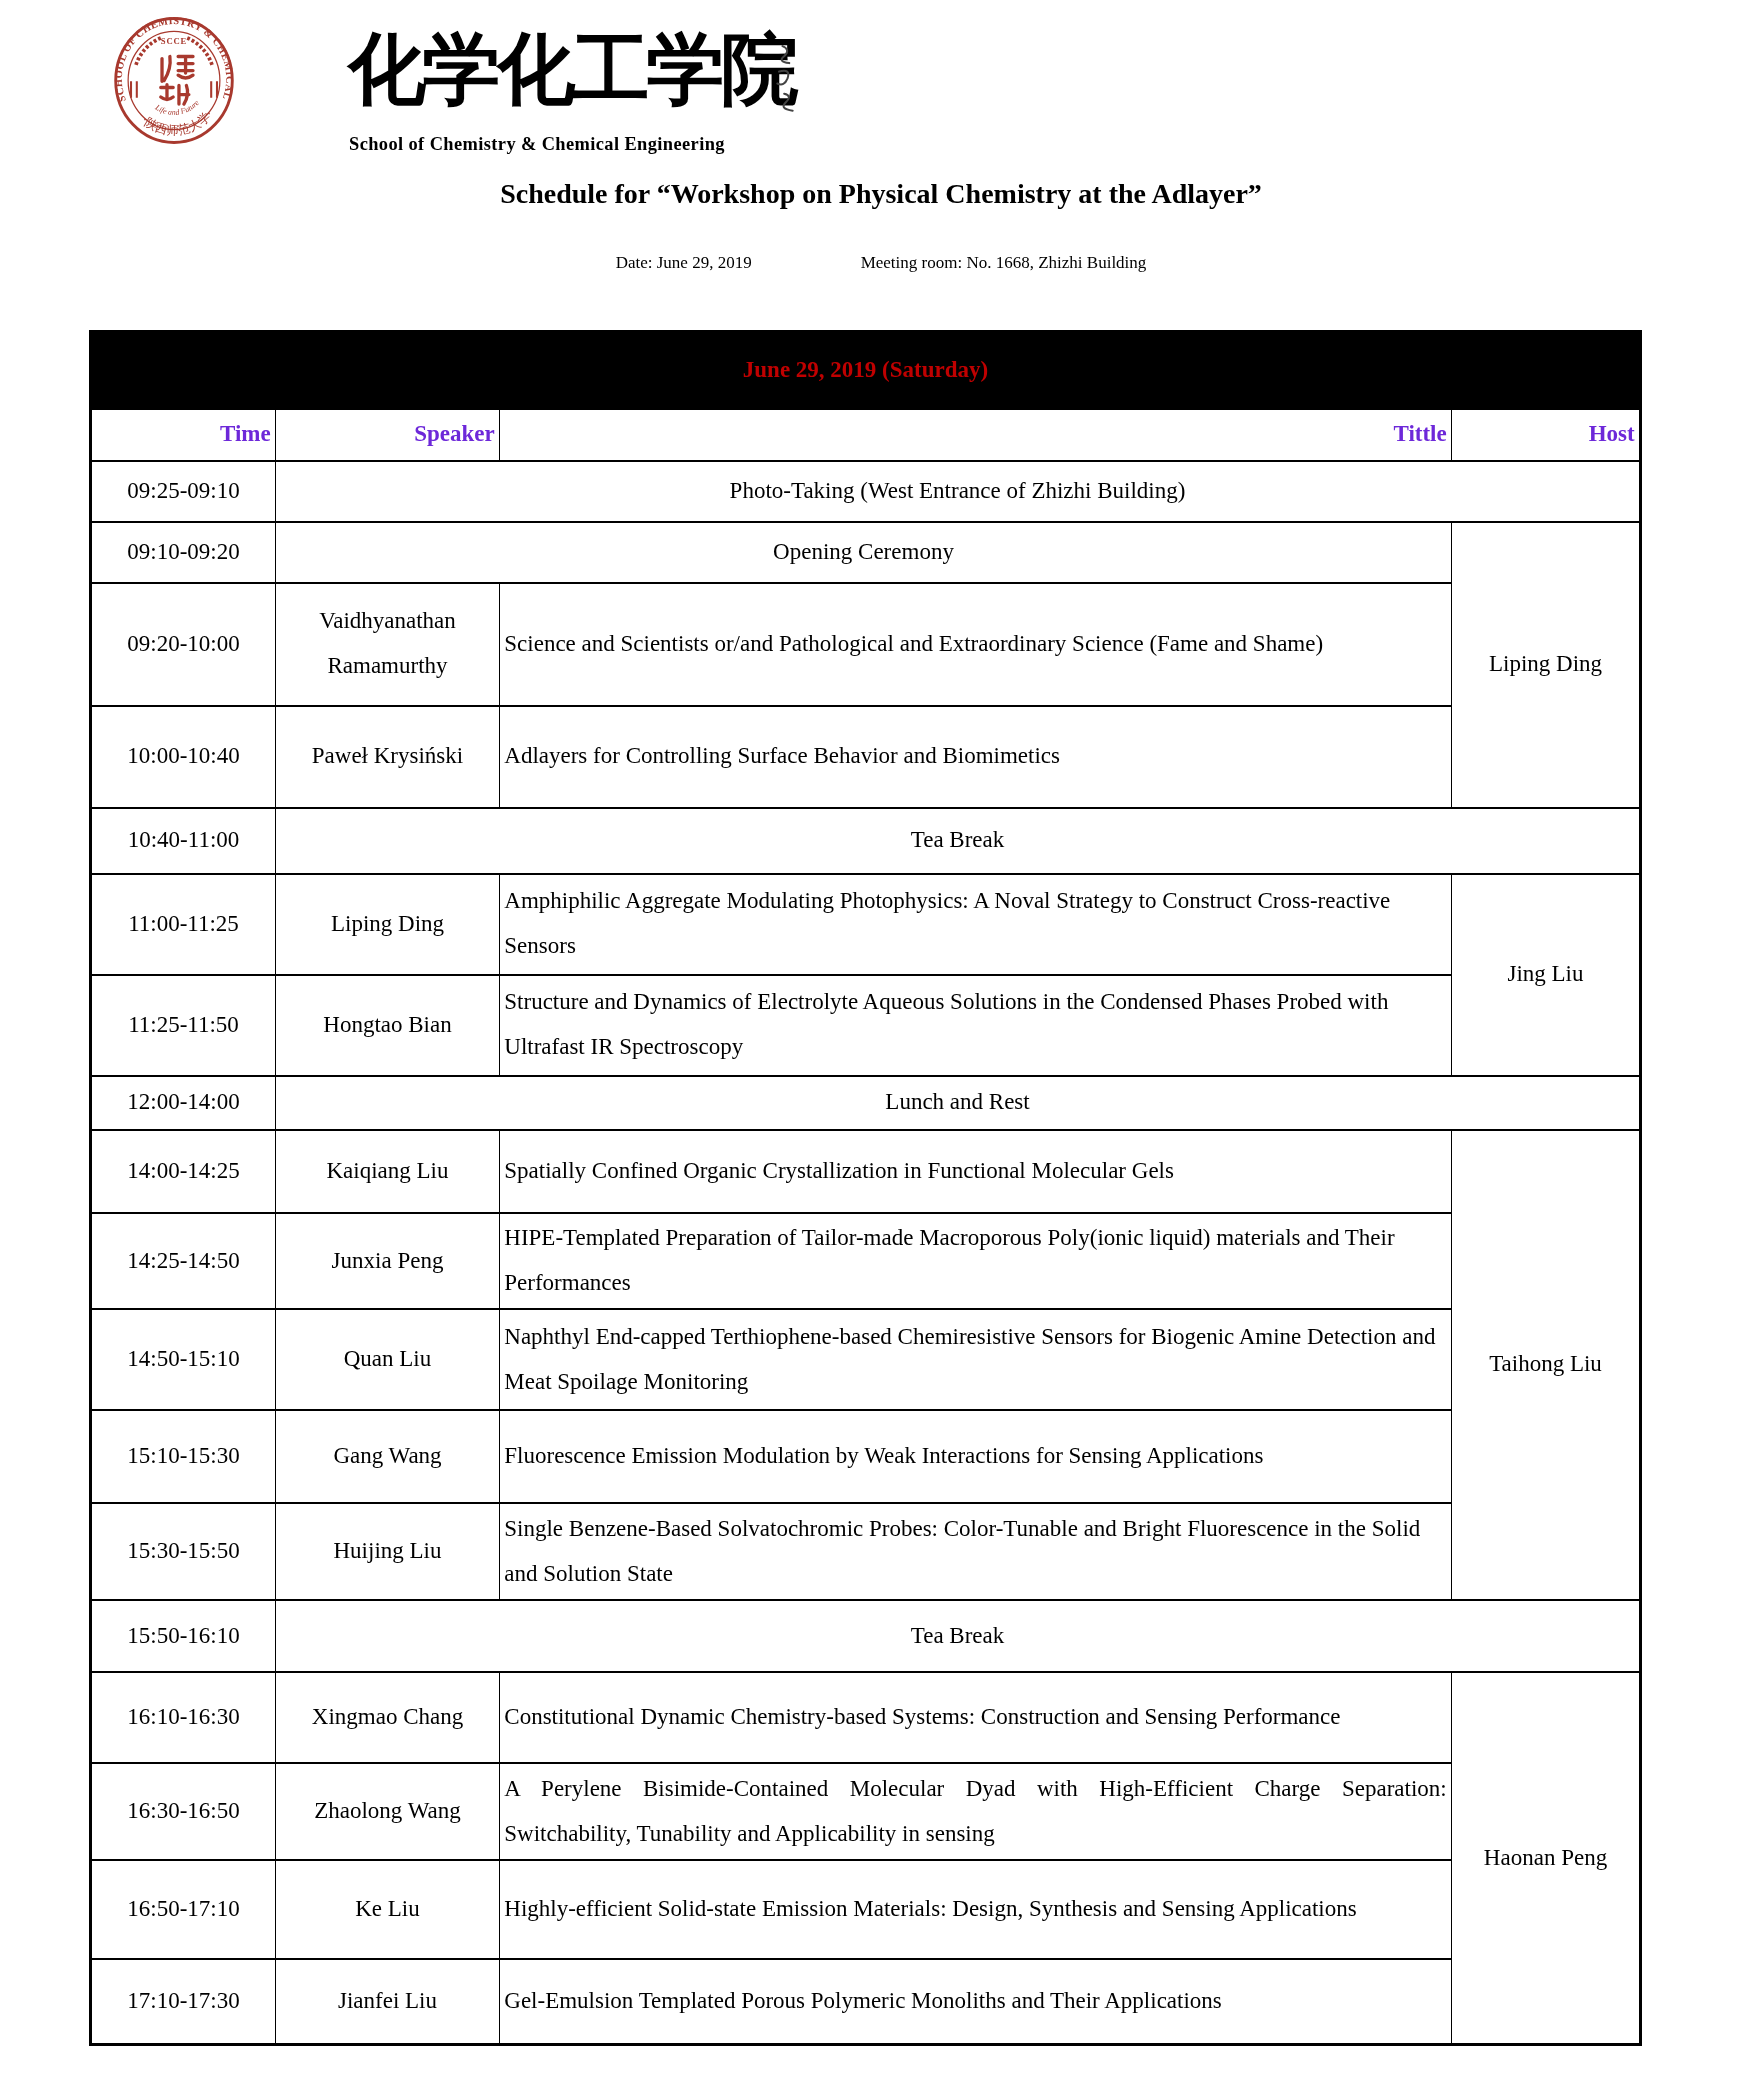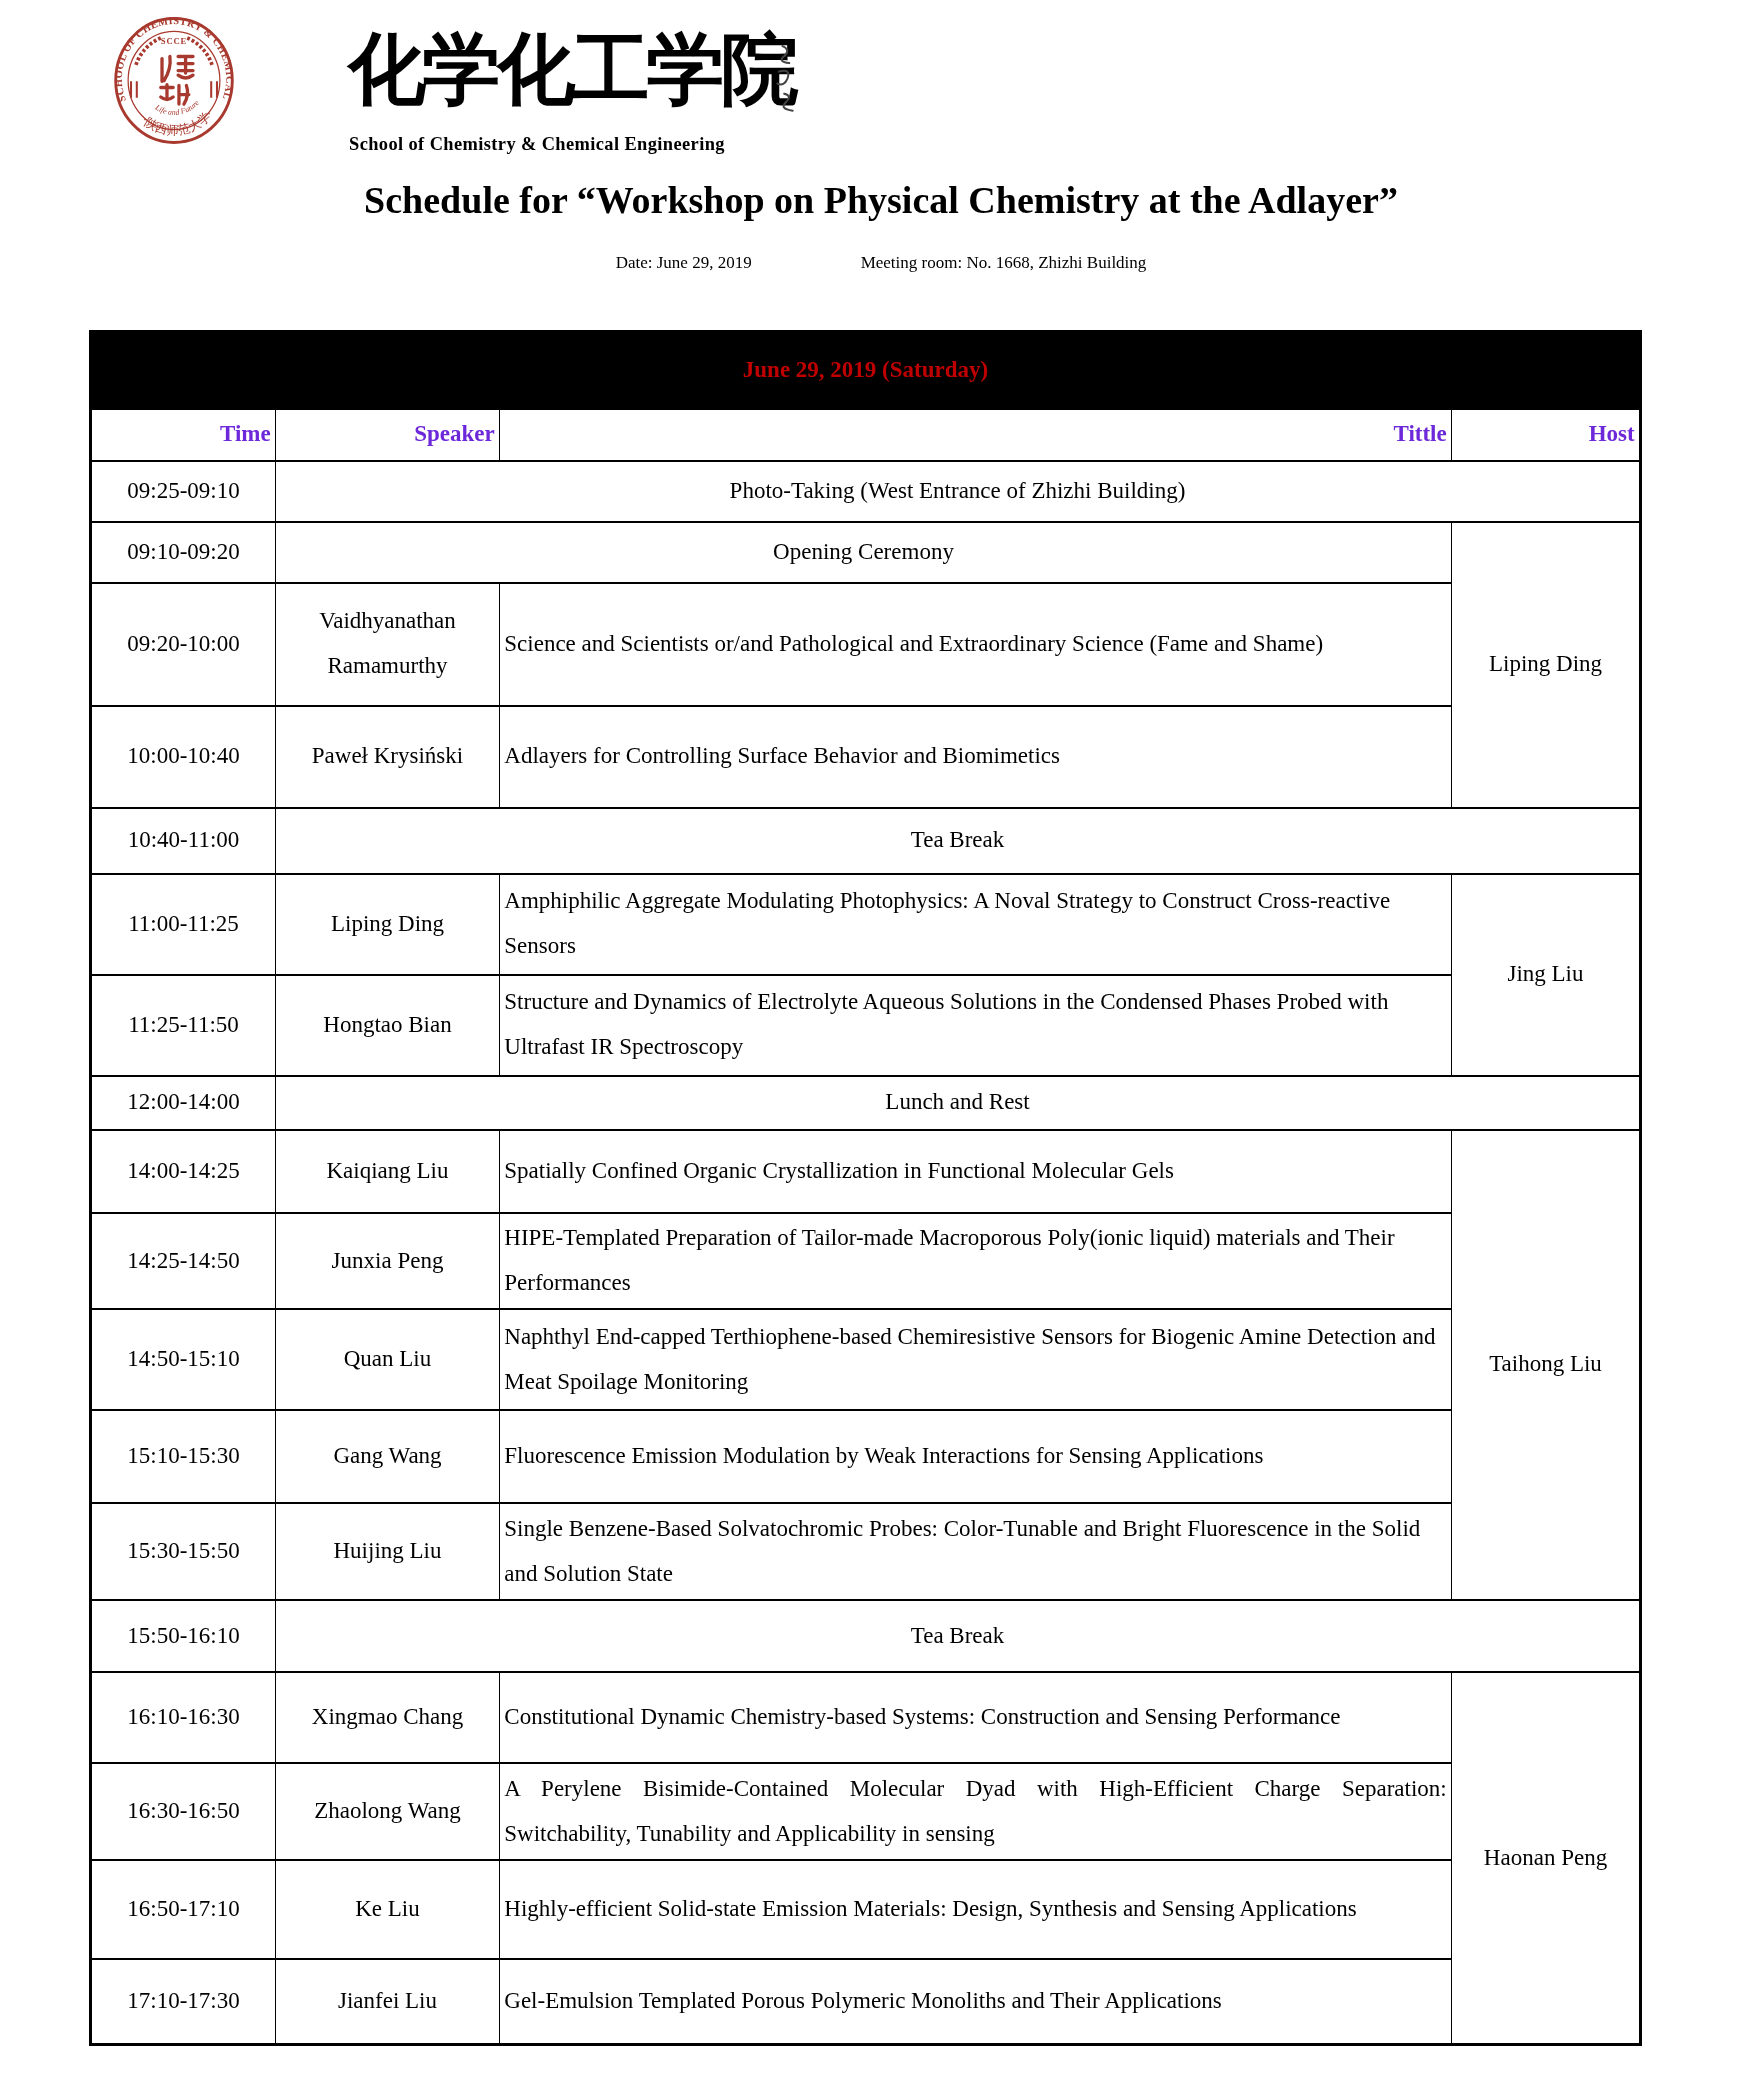--- a/index.html
+++ b/index.html
@@ -10,21 +10,21 @@
   .logo-row{position:absolute;left:112px;top:15.4px;height:137px;}
   .seal{position:absolute;left:0;top:0;}
   .calli{position:absolute;left:236px;top:7.7px;width:423px;font-size:78px;line-height:1.2;
          font-weight:900;letter-spacing:-3.4px;white-space:nowrap;
          font-family:"DejaVu Sans","Liberation Serif",sans-serif;text-align:right;}
   .school-en{position:absolute;left:237px;top:119px;font-size:18.4px;font-weight:bold;letter-spacing:0.4px;white-space:nowrap;}
   .signature{position:absolute;left:660px;top:26px;}
 
   
   .doc-title{position:absolute;left:0;top:178px;width:1762px;text-align:center;
-             font-size:38px;font-weight:bold;}
+             font-size:28px;font-weight:bold;}
   .date-row{position:absolute;left:0;top:253px;width:1762px;display:flex;justify-content:center;gap:109px;
             font-size:17px;}
 
   
   table.sched{position:absolute;left:89px;top:330px;width:1550px;border-collapse:collapse;
               table-layout:fixed;border:3.8px solid #000;}
   .sched td{border:1.3px solid #000;border-top-width:2.1px;border-bottom-width:2.1px;
             font-size:23px;line-height:1.95;vertical-align:middle;padding:2.6px 4.3px;
             overflow:hidden;}
   .band-cell{background:#000000;color:#C00000;font-weight:bold;font-size:25px;text-align:center;}

